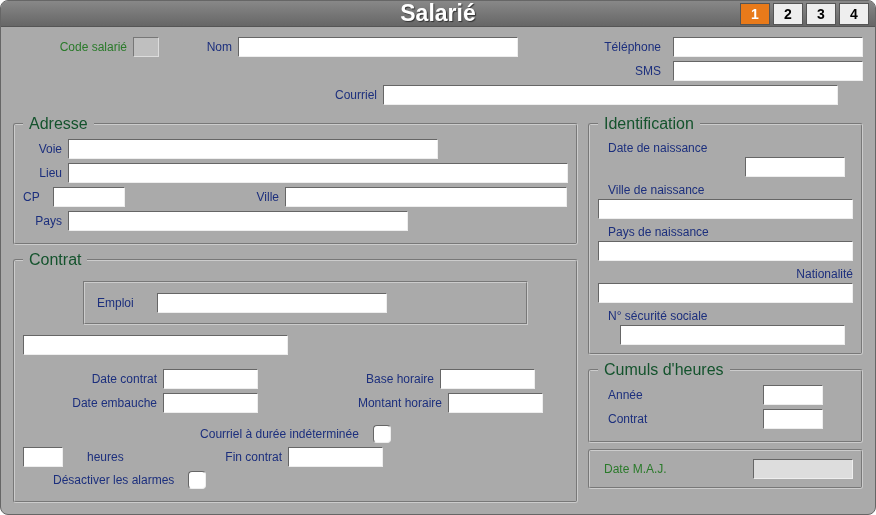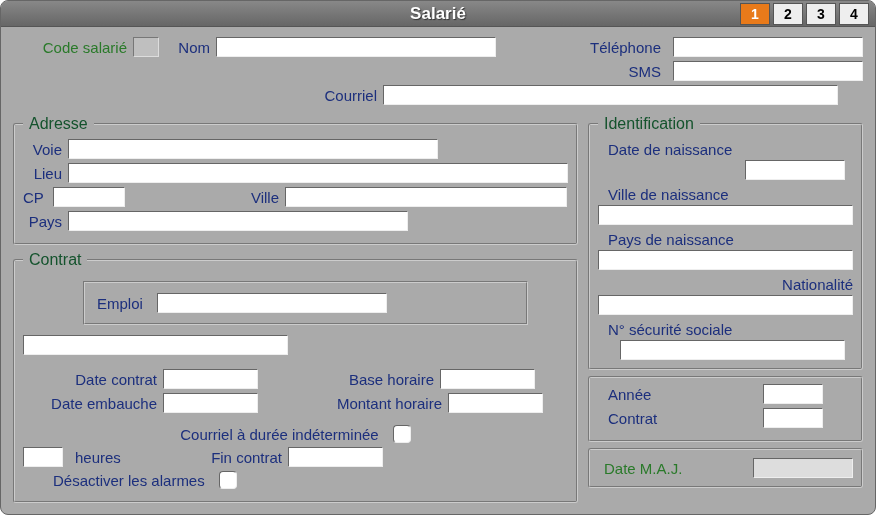--- a/index.html
+++ b/index.html
@@ -21,21 +21,21 @@
     background: linear-gradient(#888,#666);
     height: 26px;
     display: flex;
     align-items: center;
     position: relative;
     border-bottom: 1px solid #555;
   }
   .title {
     color: #fff;
     font-weight: bold;
-    font-size: 17px;
+    font-size: 23px;
     text-shadow: 1px 1px 1px #333;
     width: 100%;
     text-align: center;
   }
   .page-tabs {
     position: absolute;
     right: 6px;
     top: 2px;
     display: flex;
     gap: 3px;
@@ -60,21 +60,21 @@
     padding: 10px 12px 4px 12px;
     position: relative;
   }
   .row {
     display: flex;
     align-items: center;
     margin-bottom: 4px;
   }
   .lbl {
     color: #1c2f7d;
-    font-size: 15px;
+    font-size: 12px;
     text-align: right;
     padding-right: 6px;
   }
   .lbl-green { color: #2a7a2a; }
   input[type="text"] {
     height: 20px;
     border-top: 1px solid #666;
     border-left: 1px solid #666;
     border-right: 1px solid #eee;
     border-bottom: 1px solid #eee;
@@ -144,21 +144,21 @@
       <div class="page-tab">3</div>
       <div class="page-tab">4</div>
     </div>
   </div>
 
   <div class="content">
 
     <div class="row">
       <span class="lbl lbl-green" style="width:120px">Code salarié</span>
       <span class="small-box"></span>
-      <span class="lbl" style="width:57px">Nom</span>
+      <span class="lbl" style="width:79px">Nom</span>
       <input type="text" style="width: 280px;" value="">
       <span class="lbl" style="flex:1;text-align:right">Téléphone</span>
       <input type="text" style="width: 190px; margin-left: 6px;" value="">
     </div>
     <div class="row" style="justify-content:flex-end">
       <span class="lbl">SMS</span>
       <input type="text" style="width: 190px; margin-left: 6px;" value="">
     </div>
     <div class="row" style="justify-content:center">
       <span class="lbl" style="width:345px">Courriel</span>
@@ -219,21 +219,21 @@
 
           <div style="height:8px"></div>
 
           <div class="row" style="justify-content:center">
             <span class="lbl">Courriel à durée indéterminée</span>
             <span style="width:8px"></span>
             <span class="chk"></span>
           </div>
           <div class="row">
             <input type="text" style="width: 40px;" value="">
-            <span class="lbl" style="width:70px;text-align:left;padding-left:12px">heures</span>
+            <span class="lbl" style="width:70px;text-align:left;padding-left:24px">heures</span>
             <span class="lbl" style="width:155px">Fin contrat</span>
             <input type="text" style="width: 95px;" value="">
           </div>
           <div class="row" style="padding-left:30px">
             <span class="lbl" style="text-align:left">Désactiver les alarmes</span>
             <span style="width:8px"></span>
             <span class="chk"></span>
           </div>
         </fieldset>
 
@@ -252,20 +252,21 @@
           <input type="text" style="width: 100%; margin-bottom: 4px;" value="">
           <div class="lbl" style="text-align:right;padding:2px 0 2px 10px">Nationalité</div>
           <input type="text" style="width: 100%; margin-bottom: 4px;" value="">
           <div class="lbl" style="text-align:left;padding:2px 0 2px 10px">N° sécurité sociale</div>
           <div style="text-align:right;padding-right:8px">
             <input type="text" style="width: 225px;" value="">
           </div>
         </fieldset>
 
         <fieldset>
+          <legend>Cumuls d'heures</legend>
           <div class="row">
             <span class="lbl" style="width:80px;text-align:left;padding-left:10px">Année</span>
             <span style="flex:1"></span>
             <input type="text" style="width: 60px;" value="">
             <span style="width:30px"></span>
           </div>
           <div class="row">
             <span class="lbl" style="width:80px;text-align:left;padding-left:10px">Contrat</span>
             <span style="flex:1"></span>
             <input type="text" style="width: 60px;" value="">

